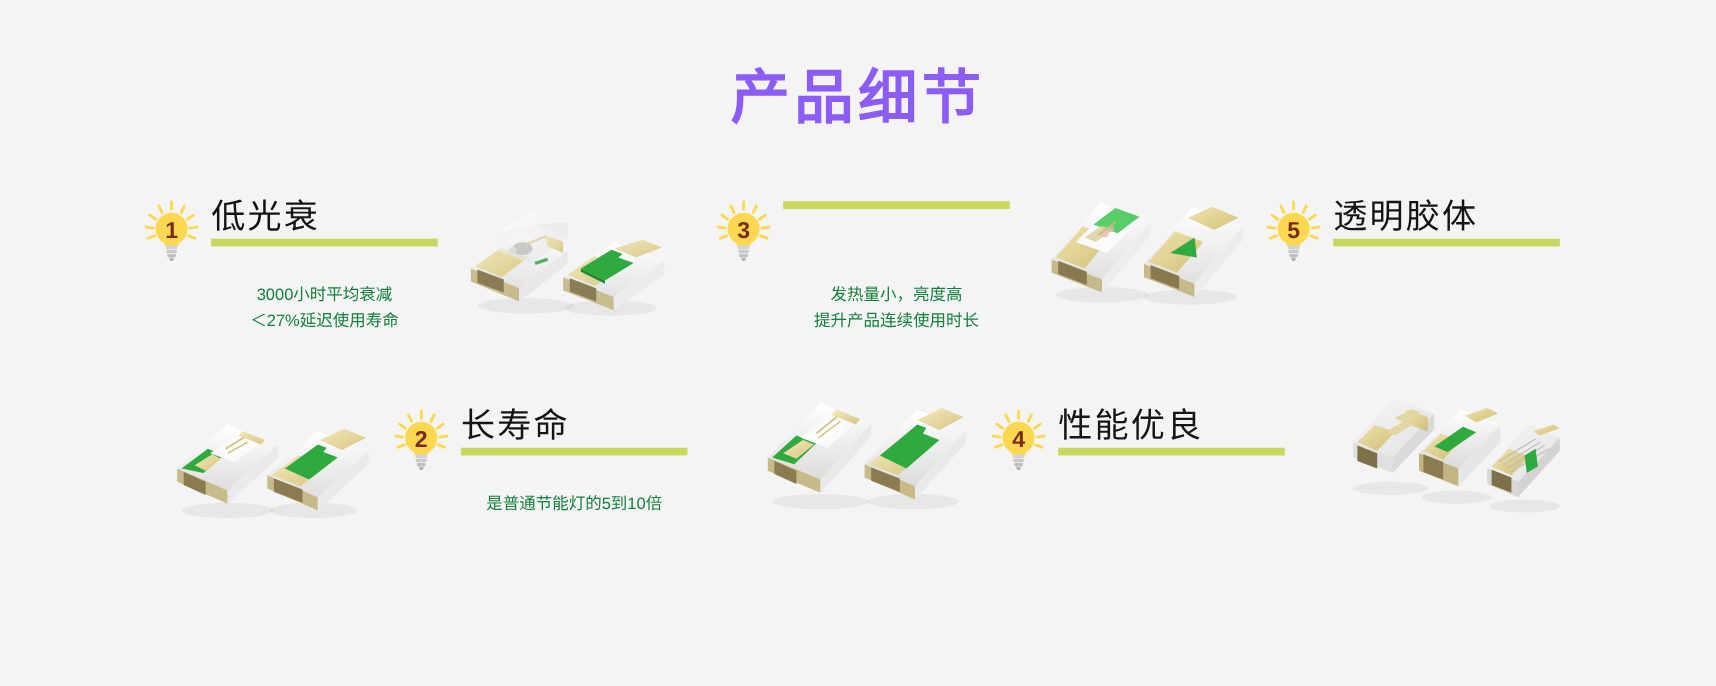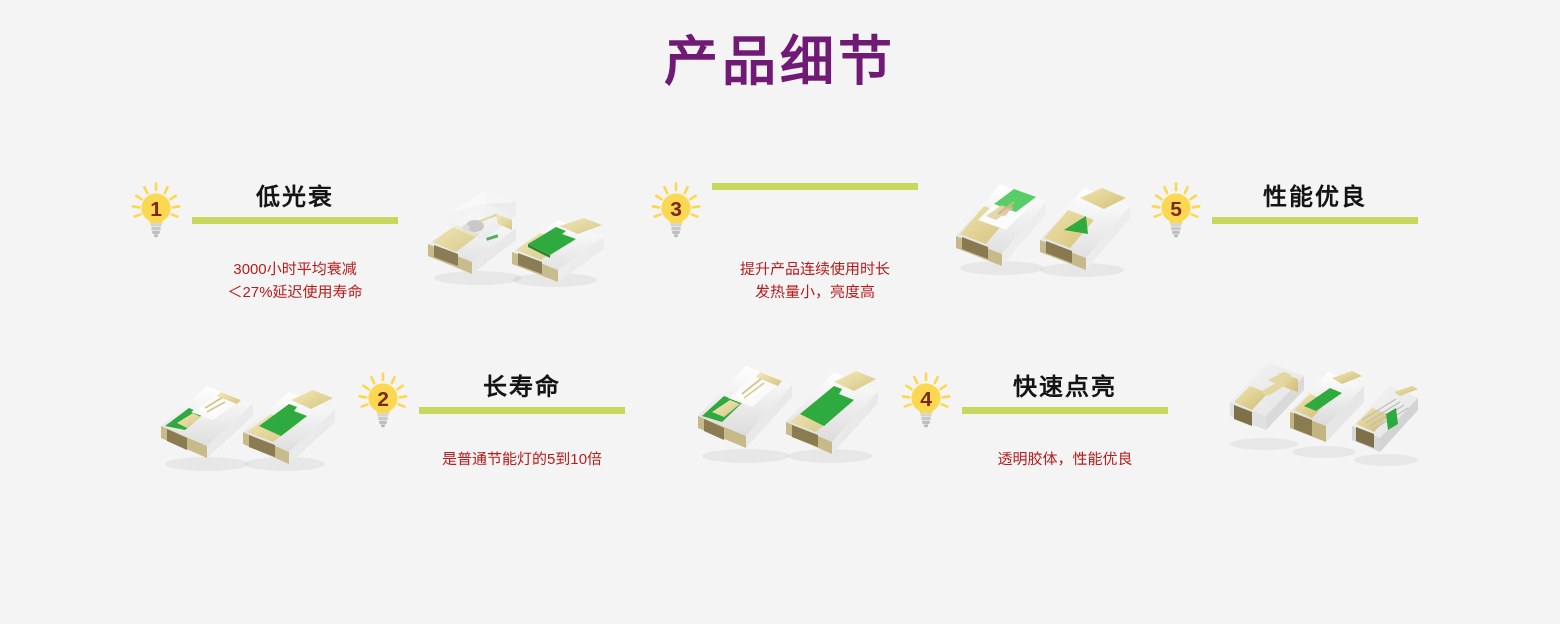--- a/index.html
+++ b/index.html
@@ -19,29 +19,29 @@
 
   .page {
     position: relative;
     width: 1560px;
     height: 624px;
   }
 
   
   .page-title {
     position: absolute;
-    top: 30px;
+    top: 58px;
     left: 0;
     width: 1560px;
     text-align: center;
     font-size: 54px;
     line-height: 62px;
     font-weight: bold;
     letter-spacing: 4px;
-    color: #701a75;
+    color: #8b5cf6;
   }
 
   
   .feature {
     position: absolute;
   }
   .feature-head {
     position: relative;
     height: 60px;
   }
@@ -54,42 +54,42 @@
   }
   .bulb svg { display: block; }
 
   .headline-wrap {
     position: absolute;
     left: 64px;
     top: 0;
     width: 206px;
   }
   .headline {
-    text-align: center;
-    font-size: 24px;
+    text-align: left;
+    font-size: 31px;
     line-height: 34px;
-    font-weight: bold;
+    font-weight: normal;
     letter-spacing: 2px;
     color: #141414;
     white-space: nowrap;
   }
   .rule {
     margin-top: 3px;
     width: 206px;
     height: 7px;
     background: #c9d75c;
   }
   .desc {
     margin-top: 17px;
     margin-left: 64px;
     width: 206px;
     text-align: center;
     font-size: 15px;
     line-height: 23px;
-    color: #b91c1c;
+    color: #15803d;
     white-space: nowrap;
   }
 
   
   .product {
     position: absolute;
   }
   .product svg { display: block; }
 </style>
 </head>
@@ -156,22 +156,22 @@
           <rect x="24.1" y="48.8" width="7.8" height="3.1" rx="1.1" fill="#bfbfbf"></rect>
           <path d="M25.6 52.4 h4.8 l-1.1 2.9 h-2.6 z" fill="#b5b5b5"></path>
           <text x="28" y="34.4" text-anchor="middle" font-family="'Liberation Sans',sans-serif" font-size="21" font-weight="bold" fill="#7a2a1a">3</text>
         </svg>
       </div>
       <div class="headline-wrap">
         <div class="rule"></div>
       </div>
     </div>
     <div class="desc">
+      <div>发热量小，亮度高</div>
       <div>提升产品连续使用时长</div>
-      <div>发热量小，亮度高</div>
     </div>
   </div>
 
   <div class="feature" style="left:1148px; top:180px;">
     <div class="feature-head">
       <div class="bulb">
         <svg viewBox="0 0 56 58" width="56" height="58">
           <g stroke="#fcd850" stroke-width="2.6" stroke-linecap="round">
             <line x1="28" y1="1.5" x2="28" y2="8"></line>
             <line x1="16.4" y1="5.2" x2="19.2" y2="11.1"></line>
@@ -186,21 +186,21 @@
           <circle cx="28" cy="26" r="14.6" fill="#fcd850"></circle>
           <path d="M21.6 38.4 h12.8 v3.1 h-12.8 z" fill="#fcd850"></path>
           <rect x="22.6" y="41.2" width="10.8" height="3.4" rx="1.2" fill="#d4d4d4"></rect>
           <rect x="23.2" y="45.1" width="9.6" height="3.2" rx="1.1" fill="#c9c9c9"></rect>
           <rect x="24.1" y="48.8" width="7.8" height="3.1" rx="1.1" fill="#bfbfbf"></rect>
           <path d="M25.6 52.4 h4.8 l-1.1 2.9 h-2.6 z" fill="#b5b5b5"></path>
           <text x="28" y="34.4" text-anchor="middle" font-family="'Liberation Sans',sans-serif" font-size="21" font-weight="bold" fill="#7a2a1a">5</text>
         </svg>
       </div>
       <div class="headline-wrap">
-        <div class="headline">性能优良</div>
+        <div class="headline">透明胶体</div>
         <div class="rule"></div>
       </div>
     </div>
   </div>
 
   <div class="feature" style="left:355px; top:370px;">
     <div class="feature-head">
       <div class="bulb">
         <svg viewBox="0 0 56 58" width="56" height="58">
           <g stroke="#fcd850" stroke-width="2.6" stroke-linecap="round">
@@ -251,26 +251,25 @@
           <circle cx="28" cy="26" r="14.6" fill="#fcd850"></circle>
           <path d="M21.6 38.4 h12.8 v3.1 h-12.8 z" fill="#fcd850"></path>
           <rect x="22.6" y="41.2" width="10.8" height="3.4" rx="1.2" fill="#d4d4d4"></rect>
           <rect x="23.2" y="45.1" width="9.6" height="3.2" rx="1.1" fill="#c9c9c9"></rect>
           <rect x="24.1" y="48.8" width="7.8" height="3.1" rx="1.1" fill="#bfbfbf"></rect>
           <path d="M25.6 52.4 h4.8 l-1.1 2.9 h-2.6 z" fill="#b5b5b5"></path>
           <text x="28" y="34.4" text-anchor="middle" font-family="'Liberation Sans',sans-serif" font-size="21" font-weight="bold" fill="#7a2a1a">4</text>
         </svg>
       </div>
       <div class="headline-wrap">
-        <div class="headline">快速点亮</div>
+        <div class="headline">性能优良</div>
         <div class="rule"></div>
       </div>
     </div>
     <div class="desc">
-      <div>透明胶体，性能优良</div>
     </div>
   </div>
 
   <div class="product" style="left:420px; top:182px;">
     <svg width="190" height="115" viewBox="0 0 190 115">
       <defs>
         <linearGradient id="p1gold" x1="0" y1="0" x2="1" y2="1">
           <stop offset="0" stop-color="#f0e6b8"></stop>
             <stop offset="1" stop-color="#d8c98a"></stop>
         </linearGradient>

